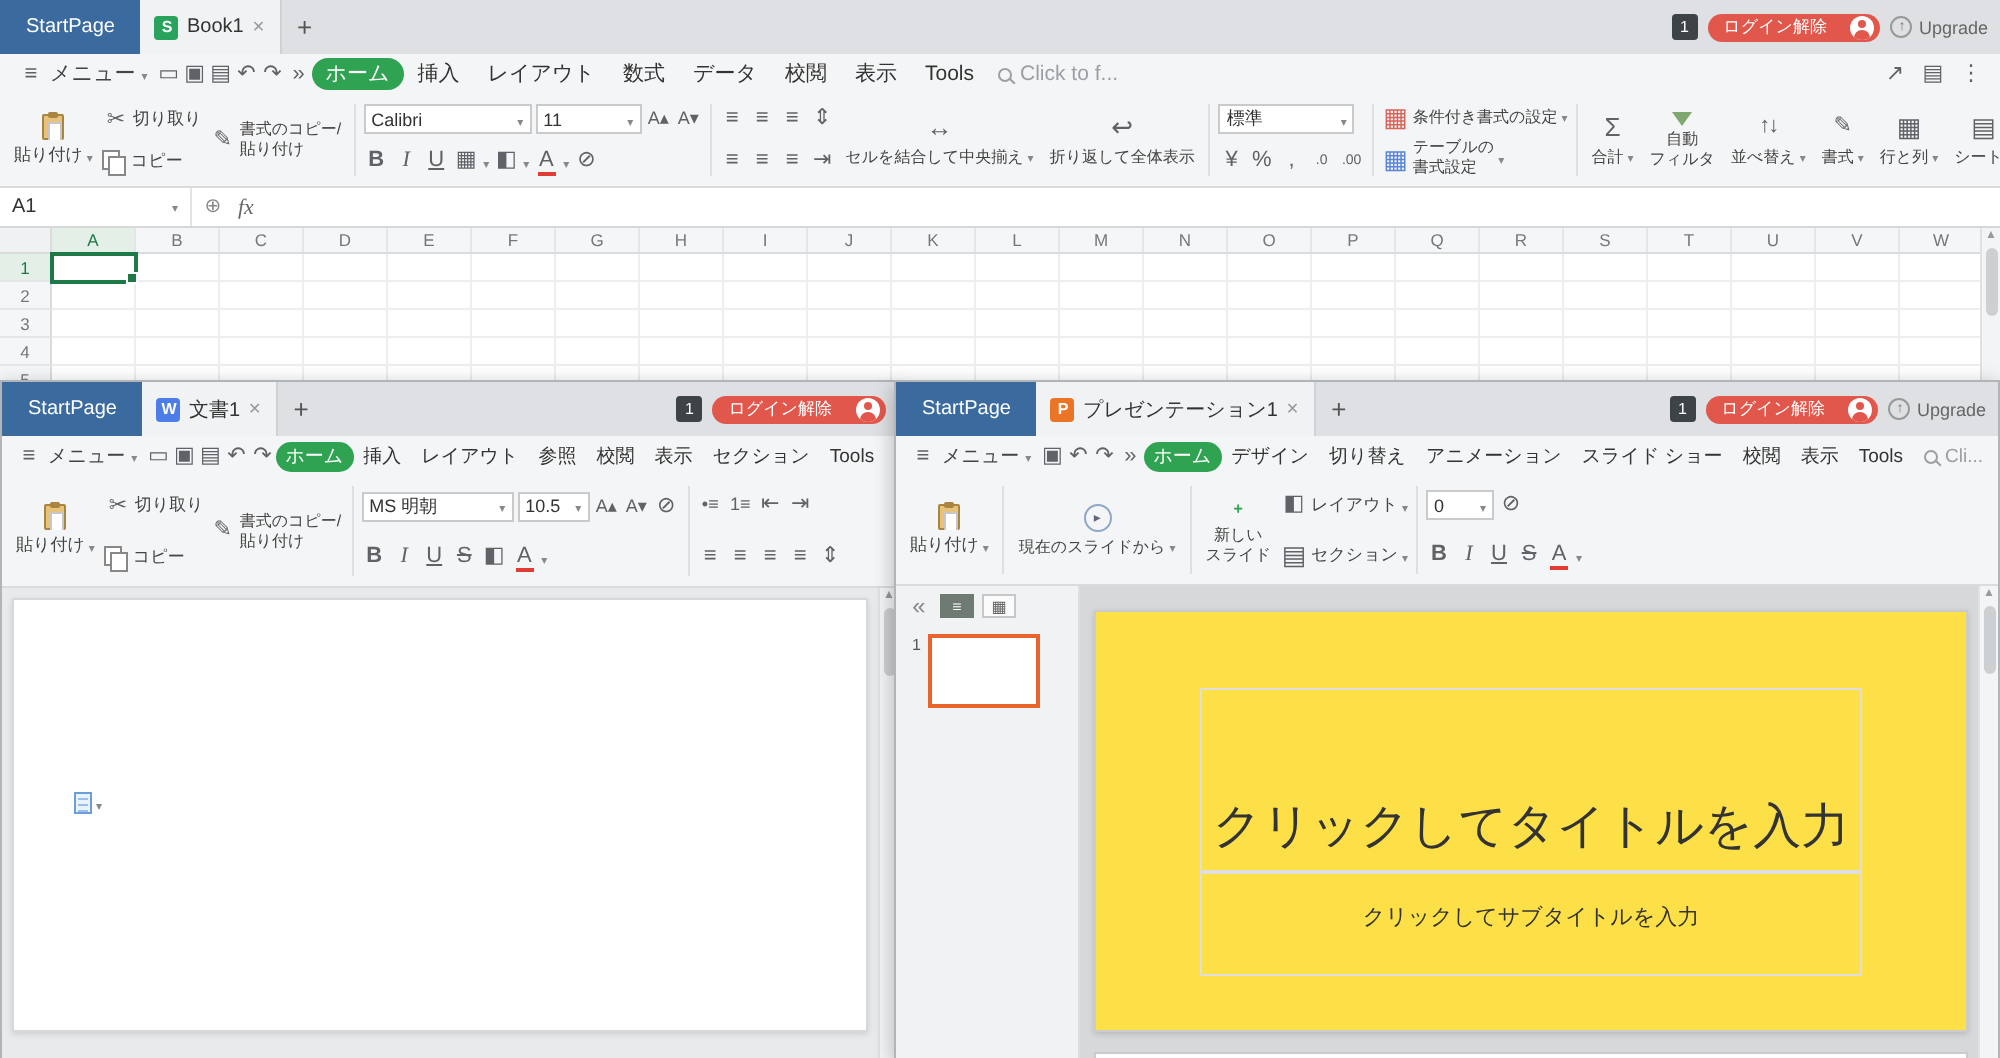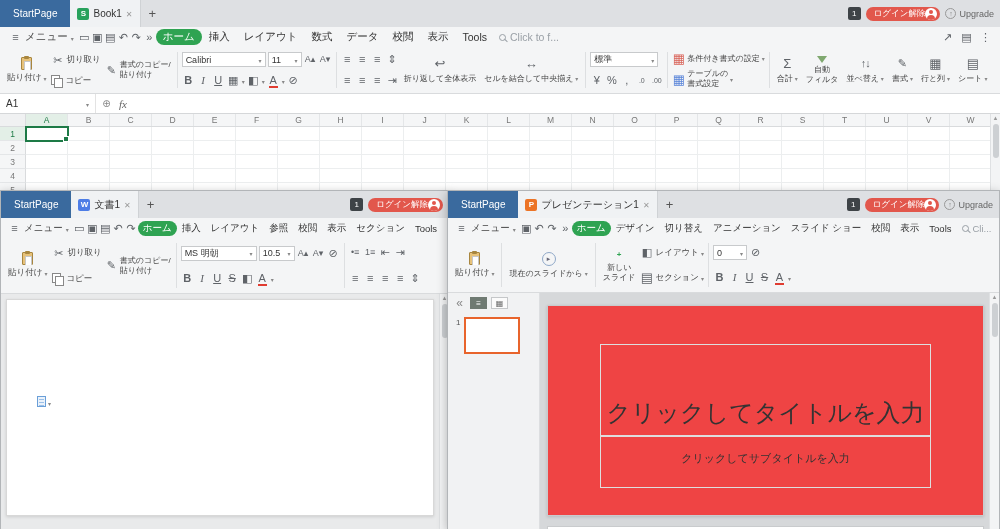--- a/index.html
+++ b/index.html
@@ -11,21 +11,21 @@
 #pp-win{left:447px;top:190px;width:553px;height:339px;z-index:6;border:1px solid #b2b5b8;box-shadow:0 3px 10px rgba(0,0,0,.28)}
 
 
 .titlebar{height:27px;background:#dee0e3;display:flex;align-items:stretch;font-size:10px;color:#333}
 .tab-start{display:flex;align-items:center;padding:0 13px;background:#3a6a9e;color:#fff;white-space:nowrap}
 .doc-tab{display:flex;align-items:center;gap:4px;padding:0 7px;background:#f0f2f4;border-right:1px solid #cfd2d5;white-space:nowrap}
 .doc-ic{width:12px;height:12px;border-radius:2px;color:#fff;font-size:8px;font-weight:700;display:flex;align-items:center;justify-content:center;flex:none}
 .ic-s{background:#28a25c}.ic-w{background:#4d7de6}.ic-p{background:#ec7426}
 .tb-right{margin-left:auto;display:flex;align-items:center;gap:5px;padding-right:6px}
 .badge1{min-width:13px;height:13px;background:#3e4347;color:#fff;font-size:8px;border-radius:2px;display:flex;align-items:center;justify-content:center;padding:0 2px}
-.pill{display:flex;align-items:center;background:#e2574c;border-radius:8px;padding:1px 3px 1px 8px;color:#fff;font-size:8.5px;gap:0;white-space:nowrap}
+.pill{display:flex;align-items:center;background:#e2574c;border-radius:8px;padding:1px 3px 1px 8px;color:#fff;font-size:8.5px;gap:12px;white-space:nowrap}
 .avatar{width:12px;height:12px;border-radius:50%;background:#fff;position:relative;overflow:hidden;flex:none}
 .avatar::before{content:'';position:absolute;left:4px;top:2px;width:4px;height:4px;border-radius:50%;background:#e2574c}
 .avatar::after{content:'';position:absolute;left:2px;top:7px;width:8px;height:6px;border-radius:4px 4px 0 0;background:#e2574c}
 .upgrade{display:flex;align-items:center;gap:3px;color:#666;font-size:9px;white-space:nowrap}
 .circ{width:11px;height:11px;border:1px solid #999;border-radius:50%;display:flex;align-items:center;justify-content:center;font-size:7px;color:#777;flex:none}
 
 
 .g{display:inline-flex;align-items:center;justify-content:center;min-width:13px;height:14px;color:#5f6368;flex:none}
 .g::before{font-size:11px;line-height:1}
 .car{display:inline-block}
@@ -138,21 +138,21 @@
 
 .pp-content{display:flex;height:242px}
 .pp-panel{width:92px;flex:none;background:#f1f2f3;border-right:1px solid #dcdee0;display:flex;flex-direction:column}
 .pp-panel-hdr{height:20px;display:flex;align-items:center;gap:4px;padding:0 5px}
 .toggle{width:17px;height:12px;display:flex;align-items:center;justify-content:center;font-size:8px;border:1px solid #c5c7c9;background:#fbfbfb;color:#666}
 .toggle.act{background:#6f7a72;color:#fff;border-color:#6f7a72}
 .pp-thumb-row{display:flex;gap:4px;padding:4px 6px 0 8px}
 .pp-num{font-size:8px;color:#555;padding-top:1px}
 .pp-thumb{width:56px;height:37px;background:#fff;border:2px solid #e8642c}
 .pp-main{flex:1;position:relative;background:#d6d8da}
-.pp-slide{position:absolute;left:7px;top:12px;right:15px;height:211px;background:#ef4444;border:1px solid #c9cbcd;box-shadow:0 1px 3px rgba(0,0,0,.15)}
+.pp-slide{position:absolute;left:7px;top:12px;right:15px;height:211px;background:#fde047;border:1px solid #c9cbcd;box-shadow:0 1px 3px rgba(0,0,0,.15)}
 .ph-title{position:absolute;left:12%;right:12%;top:18%;height:44%;border:1px solid #dedede;display:flex;align-items:flex-end;justify-content:center;padding-bottom:6px;font-size:24px;color:#333;white-space:nowrap;overflow:hidden}
 .ph-sub{position:absolute;left:12%;right:12%;top:62%;height:25%;border:1px solid #dedede;display:flex;align-items:flex-start;justify-content:center;padding-top:14px;font-size:11px;color:#333}
 .pp-strip{position:absolute;left:7px;right:15px;bottom:0;height:9px;background:#fff;border:1px solid #c9cbcd;border-bottom:none}
 </style>
 </head>
 <body>
 
 <div class="window" id="ss-win">
   <div class="titlebar">
     <div class="tab-start">StartPage</div>
@@ -231,21 +231,21 @@
           <span>貼り付け</span>
         </span>
     </div>
     <div class="vdiv"></div>
     <div class="tcol">
       <div class="srow">
         <div class="box" style="width:84px">
             <span>Calibri</span>
             <span class="car"></span>
           </div>
-        <div class="box" style="width:34px">
+        <div class="box" style="width:53px">
             <span>11</span>
             <span class="car"></span>
           </div>
         <span class="g g-ainc"></span>
         <span class="g g-adec"></span>
       </div>
       <div class="srow">
         <span class="g g-b"></span>
         <span class="g g-i"></span>
         <span class="g g-u"></span>
@@ -267,29 +267,29 @@
         <span class="g g-spc"></span>
       </div>
       <div class="srow">
         <span class="g g-al"></span>
         <span class="g g-al"></span>
         <span class="g g-al"></span>
         <span class="g g-indr"></span>
       </div>
     </div>
     <div class="bigb">
-      <span class="g g-wrap"></span>
-      <span style="font-size:8px">折り返して全体表示</span>
-    </div>
-    <div class="bigb">
       <span class="g g-merge"></span>
       <span class="srow" style="font-size:8px">
           <span>セルを結合して中央揃え</span>
           <span class="car"></span>
         </span>
+    </div>
+    <div class="bigb">
+      <span class="g g-wrap"></span>
+      <span style="font-size:8px">折り返して全体表示</span>
     </div>
     <div class="vdiv"></div>
     <div class="tcol">
       <div class="box" style="width:68px">
           <span>標準</span>
           <span class="car"></span>
         </div>
       <div class="srow">
         <span class="g g-yen"></span>
         <span class="g g-pct"></span>

